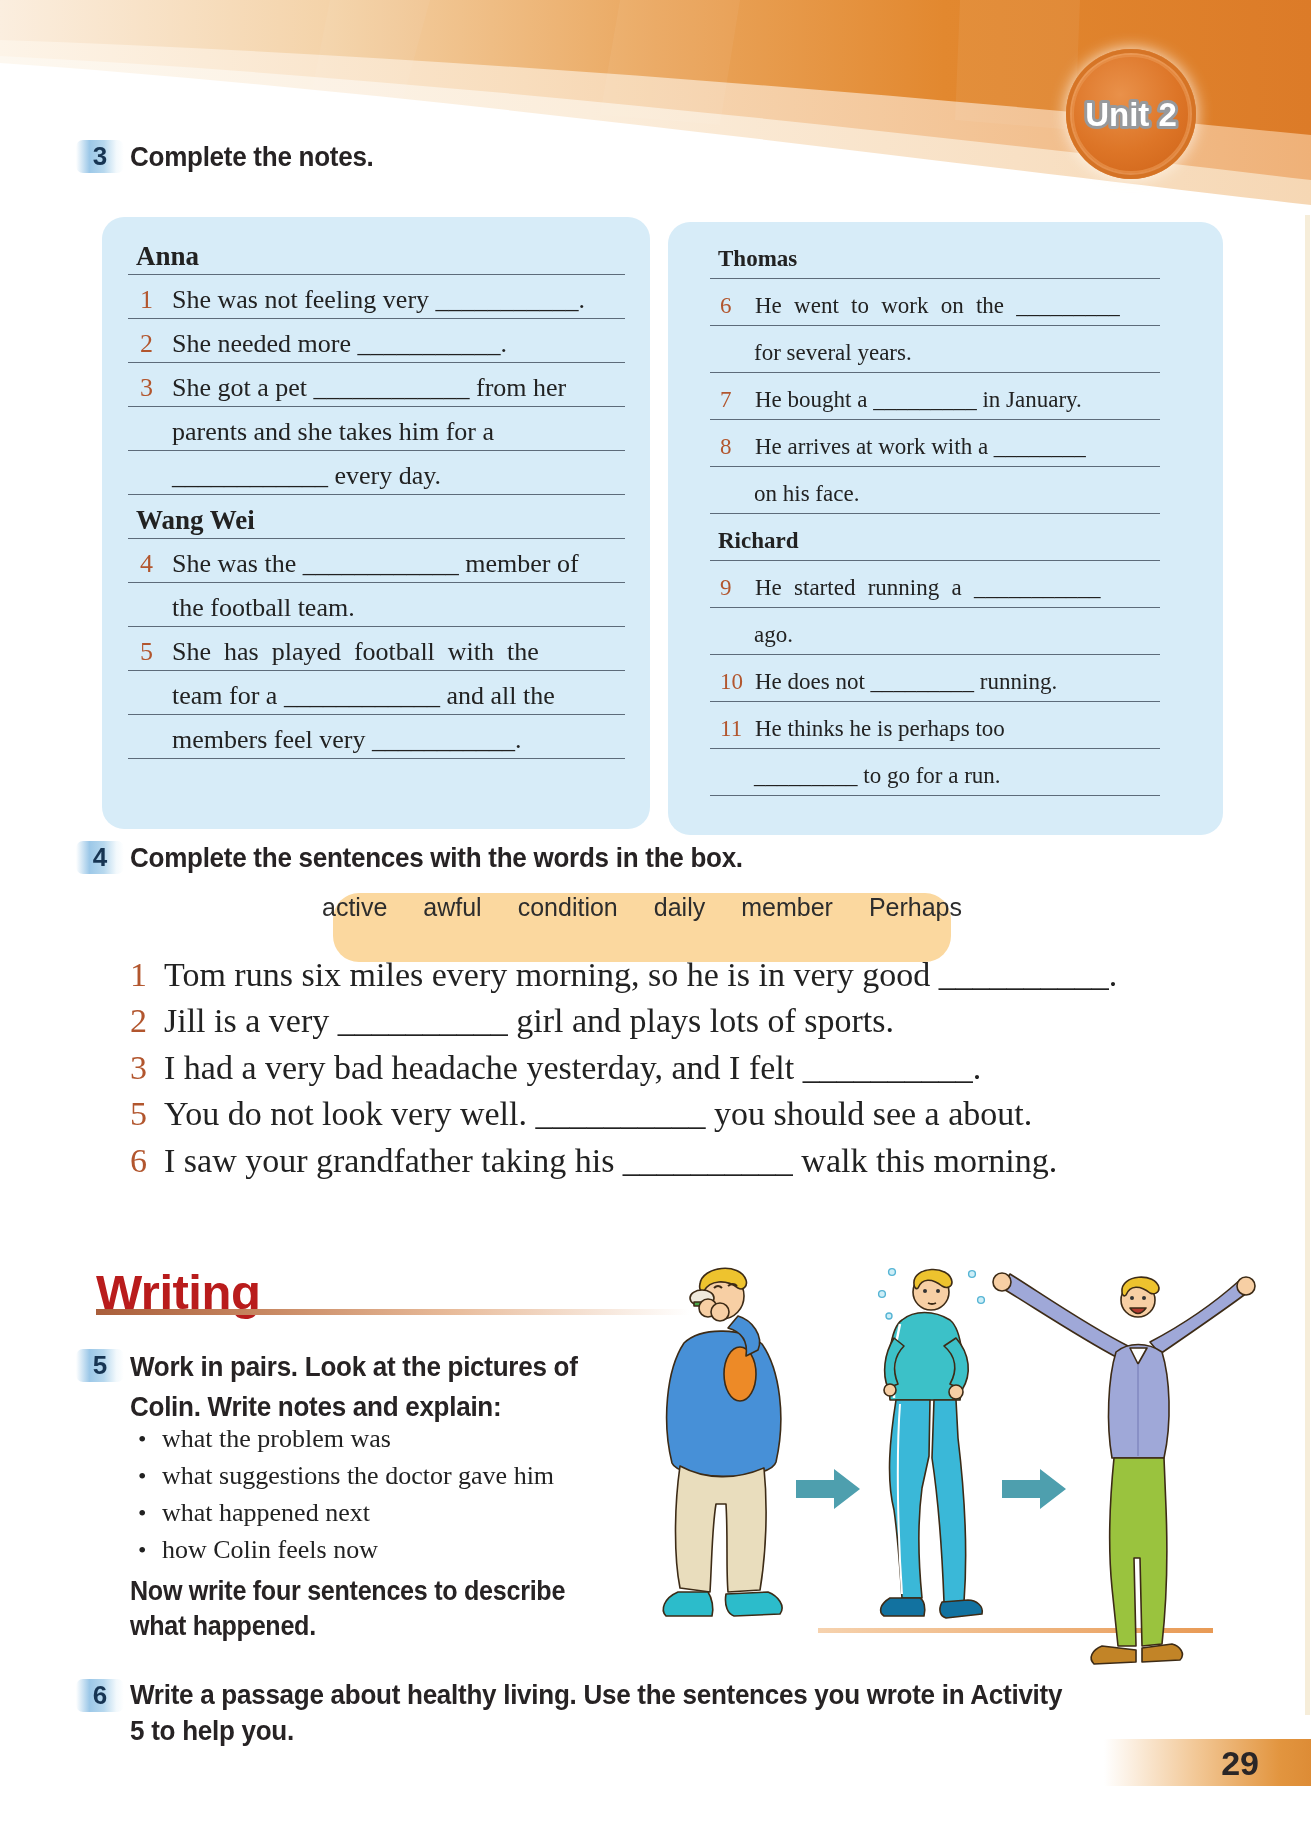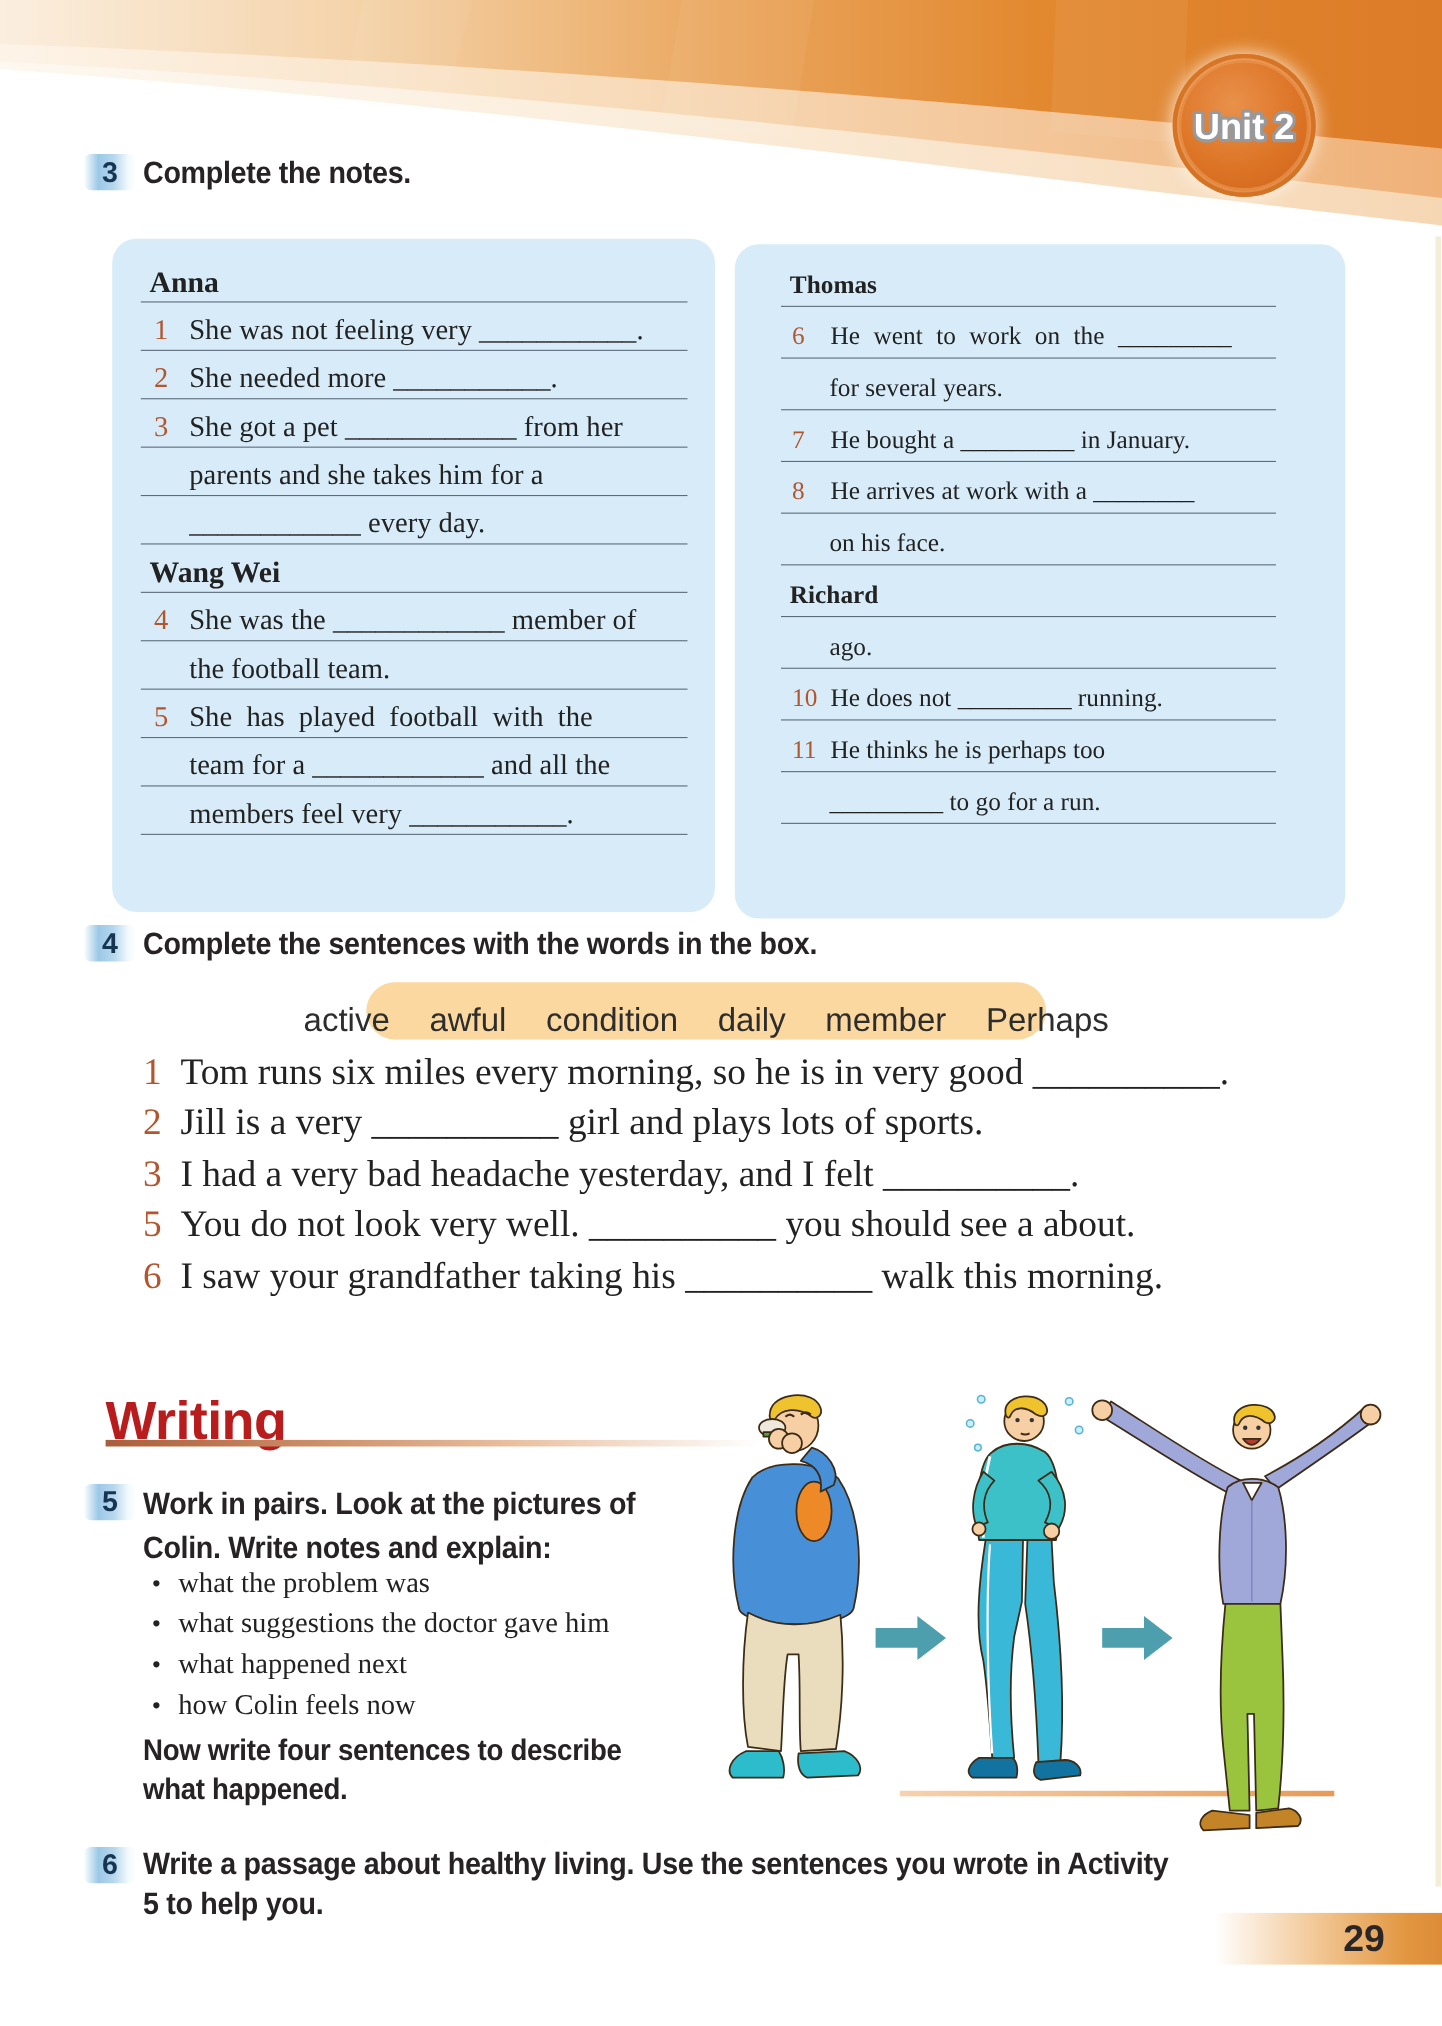--- a/index.html
+++ b/index.html
@@ -25,23 +25,23 @@
   .nrow{border-bottom:1.6px solid #5d6b7a;height:43px;line-height:50px;
       font-family:"Liberation Serif",serif;font-size:26px;color:#222222;white-space:nowrap;overflow:visible;}
   #box-right .nrow{height:46px;line-height:54px;font-size:23px;}
   .nrow.hdr{font-weight:bold;padding-left:8px;font-size:27px;}
   .nrow.cont{padding-left:44px;}
   .nnum{display:inline-block;width:44px;padding-left:12px;box-sizing:border-box;color:#b2562e;}
   #box-right .nnum{width:45px;padding-left:10px;}
   .nnum.wide{padding-left:0;}
   .spread{word-spacing:6.5px;}
   
-  .word-box{position:absolute;left:333px;top:893px;width:618px;height:52px;border-radius:26px;
-      background:#fbd89f;display:flex;align-items:flex-end;justify-content:center;gap:36px;
-      font-size:30px;color:#2d2d2d;}
+  .word-box{position:absolute;left:333px;top:893px;width:618px;height:69px;border-radius:26px;
+      background:#fbd89f;display:flex;align-items:flex-start;justify-content:center;gap:36px;
+      font-size:25px;color:#2d2d2d;}
   #sentences{position:absolute;left:130px;top:952px;}
   .srow{height:46.4px;line-height:46.4px;font-family:"Liberation Serif",serif;font-size:34px;color:#222;white-space:nowrap;}
   .snum{display:inline-block;width:34px;color:#b2562e;}
   
   .writing-title{position:absolute;left:96px;top:1264px;font-size:49px;font-weight:bold;color:#b91c1c;letter-spacing:-.5px;}
   .writing-rule{position:absolute;left:96px;top:1309px;width:594px;height:6px;
       background:linear-gradient(90deg,#a95e3b 0%,#c98a64 30%,#e8bb9a 60%,rgba(244,220,202,0) 100%);}
   #bullets{position:absolute;left:138px;top:1420px;}
   .brow{height:37px;line-height:37px;font-family:"Liberation Serif",serif;font-size:26px;color:#222;white-space:nowrap;}
   .bdot{display:inline-block;width:24px;font-size:24px;}
@@ -114,20 +114,21 @@
       <div class="nrow cont"><span>members feel very ___________.</span></div>
     </div>
   <div id="box-right" class="notes-box">
       <div class="nrow hdr"><span>Thomas</span></div>
       <div class="nrow spread"><span class="nnum">6</span><span>He went to work on the _________</span></div>
       <div class="nrow cont"><span>for several years.</span></div>
       <div class="nrow"><span class="nnum">7</span><span>He bought a _________ in January.</span></div>
       <div class="nrow"><span class="nnum">8</span><span>He arrives at work with a ________</span></div>
       <div class="nrow cont"><span>on his face.</span></div>
       <div class="nrow hdr"><span>Richard</span></div>
+      <div class="nrow spread"><span class="nnum">9</span><span>He started running a ___________</span></div>
       <div class="nrow cont"><span>ago.</span></div>
       <div class="nrow"><span class="nnum wide">10</span><span>He does not _________ running.</span></div>
       <div class="nrow"><span class="nnum wide">11</span><span>He thinks he is perhaps too</span></div>
       <div class="nrow cont"><span>_________ to go for a run.</span></div>
     </div>
 
   <div class="ex-badge" style="left:76px;top:841px">
     <span>4</span>
   </div>
   <div class="ex-title" style="left:130px;top:841px">Complete the sentences with the words in the box.</div>

